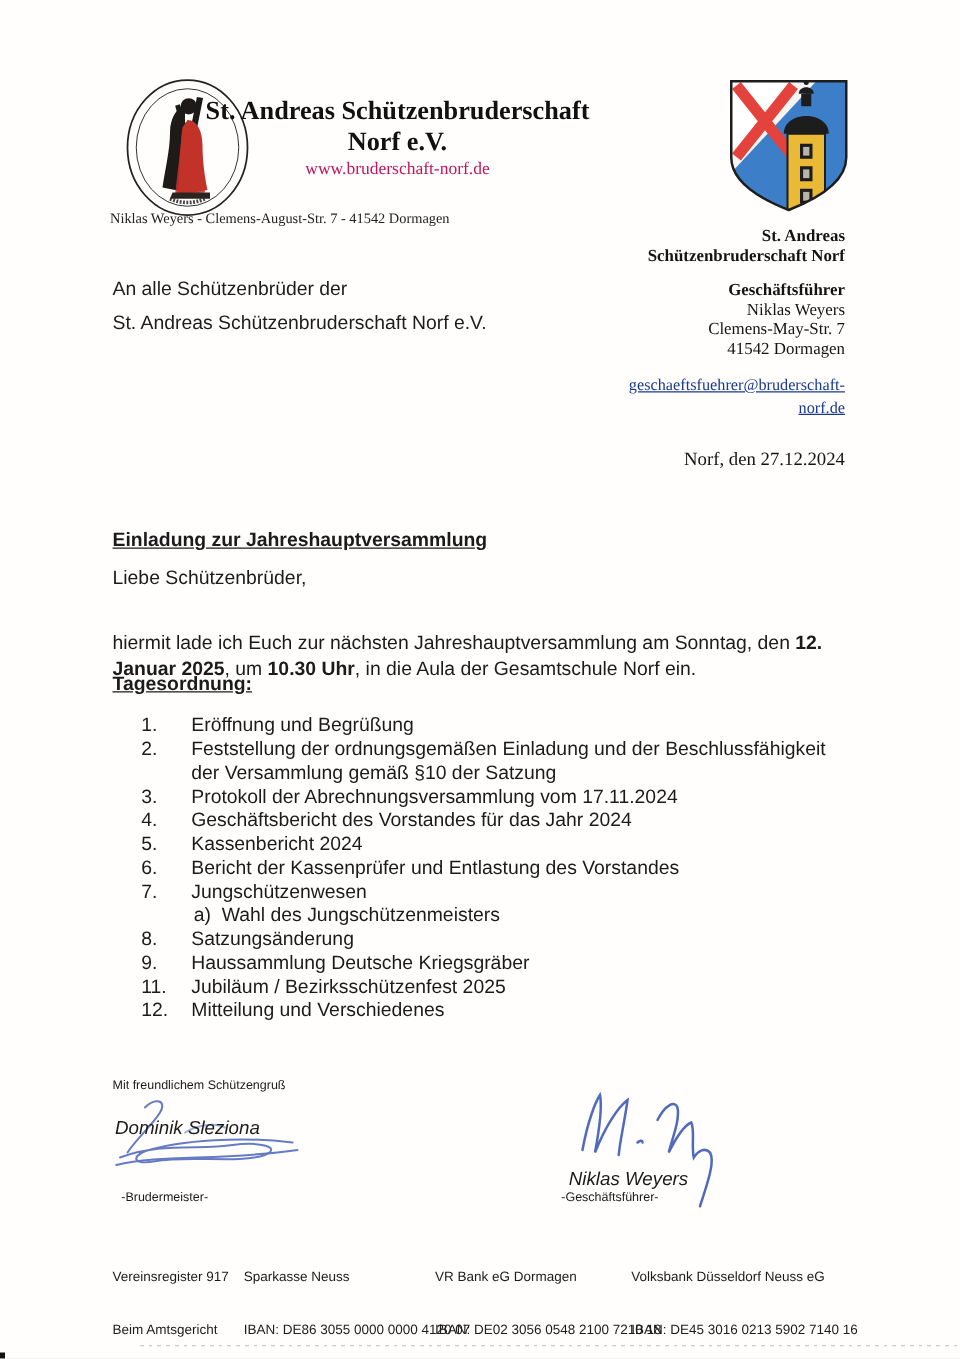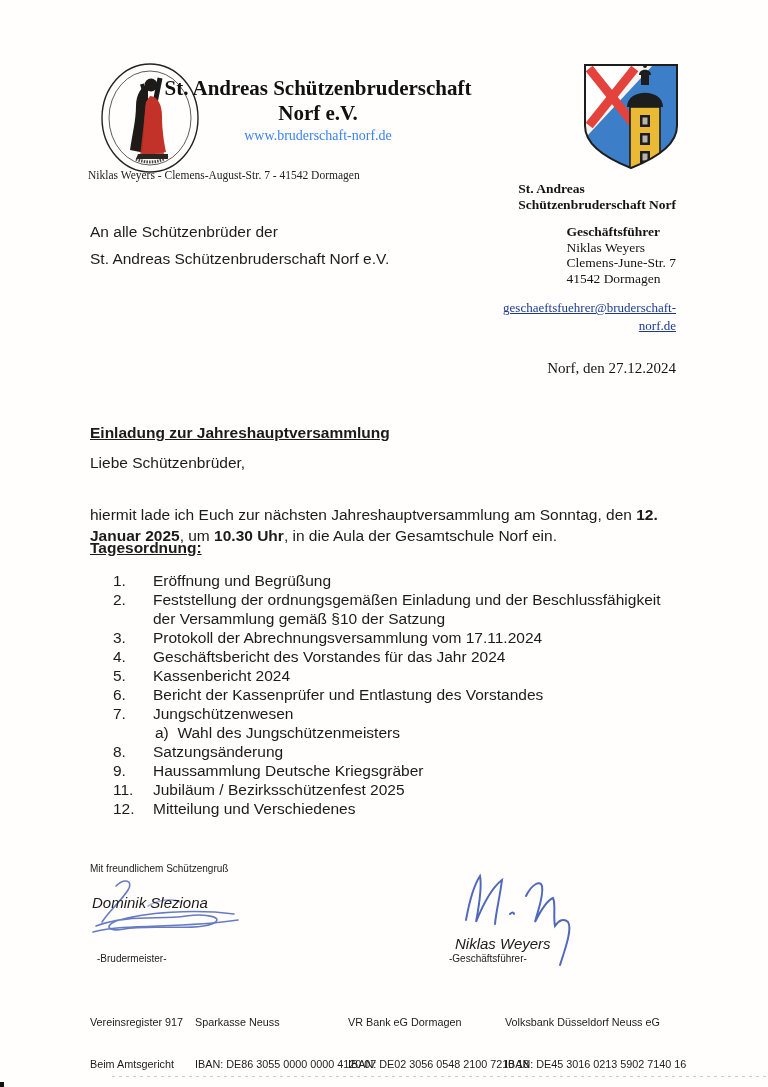--- a/index.html
+++ b/index.html
@@ -10,28 +10,28 @@
   }
   .abs{position:absolute;}
   .bold{font-weight:bold;}
 
   
   .org-title{left:0;top:76px;width:636px;text-align:center;}
   .org-title .line1,.org-title .line2{
     font-family:"Liberation Serif",serif;font-weight:bold;font-size:21px;
     line-height:25px;color:#111;
   }
-  .org-title .site{font-family:"Liberation Serif",serif;font-size:14px;margin-top:2px;color:#3b82f6;}
+  .org-title .site{font-family:"Liberation Serif",serif;font-size:14px;margin-top:2px;color:#be185d;}
   .sender-line{left:88px;top:169px;font-family:"Liberation Serif",serif;font-size:11.5px;color:#222;}
 
   
   .recipient{left:90px;top:218px;font-size:15.5px;line-height:27px;color:#1d1d1d;}
 
   
-  .contact{right:92px;font-family:"Liberation Serif",serif;color:#141414;}
+  .contact{right:92px;text-align:right;font-family:"Liberation Serif",serif;color:#141414;}
   .contact div{line-height:15.5px;font-size:13.5px;}
   .email-link{
     right:92px;top:299px;text-align:right;
     font-family:"Liberation Serif",serif;font-size:13px;line-height:18px;
     color:#1b3a8f;text-decoration:underline;cursor:pointer;
   }
   .date-line{right:92px;top:360px;font-family:"Liberation Serif",serif;font-size:15px;color:#141414;}
 
   
   .subject{left:90px;top:424px;font-size:15.5px;font-weight:bold;text-decoration:underline;}
@@ -134,21 +134,21 @@
     <div>St. Andreas Schützenbruderschaft Norf e.V.</div>
   </div>
 
   <div class="abs contact" style="top:181px;">
     <div class="bold">St. Andreas</div>
     <div class="bold">Schützenbruderschaft Norf</div>
   </div>
   <div class="abs contact" style="top:224px;">
     <div class="bold">Geschäftsführer</div>
     <div>Niklas Weyers</div>
-    <div>Clemens-June-Str. 7</div>
+    <div>Clemens-May-Str. 7</div>
     <div>41542 Dormagen</div>
   </div>
   <div class="abs email-link">
     <div>geschaeftsfuehrer@bruderschaft-</div>
     <div>norf.de</div>
   </div>
   <div class="abs date-line">Norf, den 27.12.2024</div>
 
   <div class="abs subject">Einladung zur Jahreshauptversammlung</div>
 

